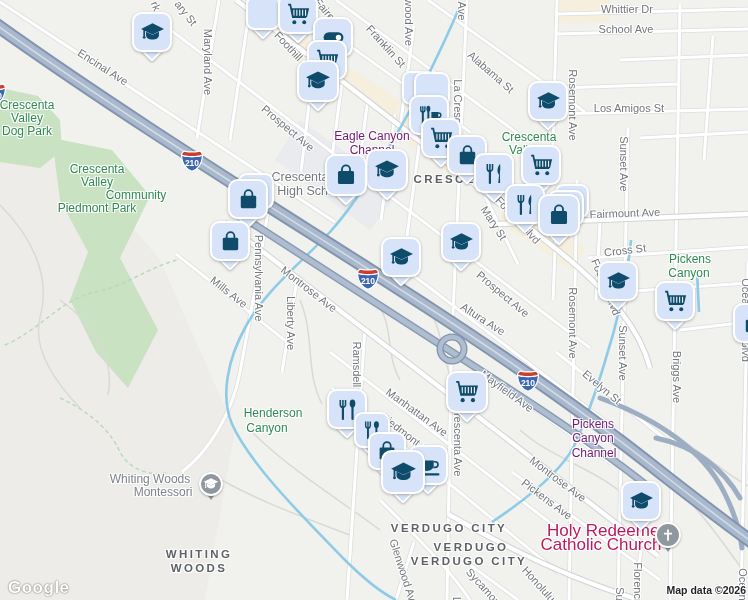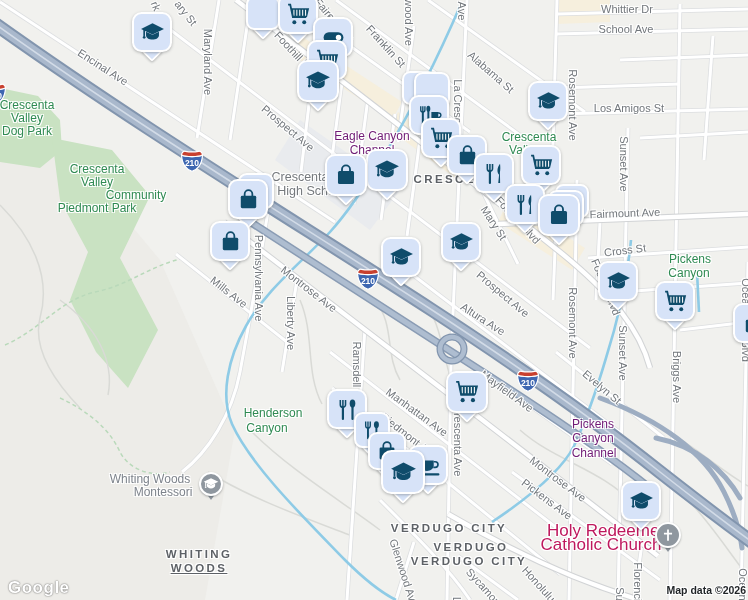--- a/index.html
+++ b/index.html
@@ -318,21 +318,21 @@
       <div class="lbl st" style="left: 547px; top: 499px; transform: translate(-50%, -50%) rotate(37deg);">Pickens Ave</div>
       <div class="lbl st" style="left: 546px; top: 592px; transform: translate(-50%, -50%) rotate(48deg);">Honolulu Ave</div>
       <div class="lbl st" style="left: 404px; top: 573px; transform: translate(-50%, -50%) rotate(72deg);">Glenwood Ave</div>
       <div class="lbl st" style="left: 492px; top: 596px; transform: translate(-50%, -50%) rotate(48deg);">Sycamore Ave</div>
       <div class="lbl st" style="left: 638px; top: 597px; transform: translate(-50%, -50%) rotate(90deg);">Florencita Ave</div>
       <div class="lbl st" style="left: 620px; top: 594px; transform: translate(-50%, -50%) rotate(90deg);">Su</div>
       <div class="lbl area" style="left: 449px; top: 528px; transform: translate(-50%, -50%) rotate(0deg);">VERDUGO CITY</div>
       <div class="lbl area" style="left: 471px; top: 547px; transform: translate(-50%, -50%) rotate(0deg);">VERDUGO</div>
       <div class="lbl area" style="left: 469px; top: 561px; transform: translate(-50%, -50%) rotate(0deg);">VERDUGO CITY</div>
       <div class="lbl area" style="left: 199px; top: 554px; transform: translate(-50%, -50%) rotate(0deg);">WHITING</div>
-      <div class="lbl area" style="left: 199px; top: 568px; transform: translate(-50%, -50%) rotate(0deg); text-decoration: underline;">WOODS</div>
+      <div class="lbl area" style="left: 199px; top: 568px; transform: translate(-50%, -50%) rotate(0deg);">WOODS</div>
       <div class="lbl area" style="left: 447px; top: 179px; transform: translate(-50%, -50%) rotate(0deg);">LA CRESCENTA</div>
       <div class="lbl park" style="left: 27px; top: 105px; transform: translate(-50%, -50%) rotate(0deg);">Crescenta</div>
       <div class="lbl park" style="left: 27px; top: 118px; transform: translate(-50%, -50%) rotate(0deg);">Valley</div>
       <div class="lbl park" style="left: 27px; top: 131px; transform: translate(-50%, -50%) rotate(0deg);">Dog Park</div>
       <div class="lbl park" style="left: 97px; top: 169px; transform: translate(-50%, -50%) rotate(0deg);">Crescenta</div>
       <div class="lbl park" style="left: 97px; top: 182px; transform: translate(-50%, -50%) rotate(0deg);">Valley</div>
       <div class="lbl park" style="left: 97px; top: 195px; transform: translate(-50%, -50%) rotate(0deg); margin-left: 39px;">Community</div>
       <div class="lbl park" style="left: 97px; top: 208px; transform: translate(-50%, -50%) rotate(0deg);">Piedmont Park</div>
       <div class="lbl park" style="left: 529px; top: 137px; transform: translate(-50%, -50%) rotate(0deg);">Crescenta</div>
       <div class="lbl park" style="left: 525px; top: 150px; transform: translate(-50%, -50%) rotate(0deg);">Valley</div>

